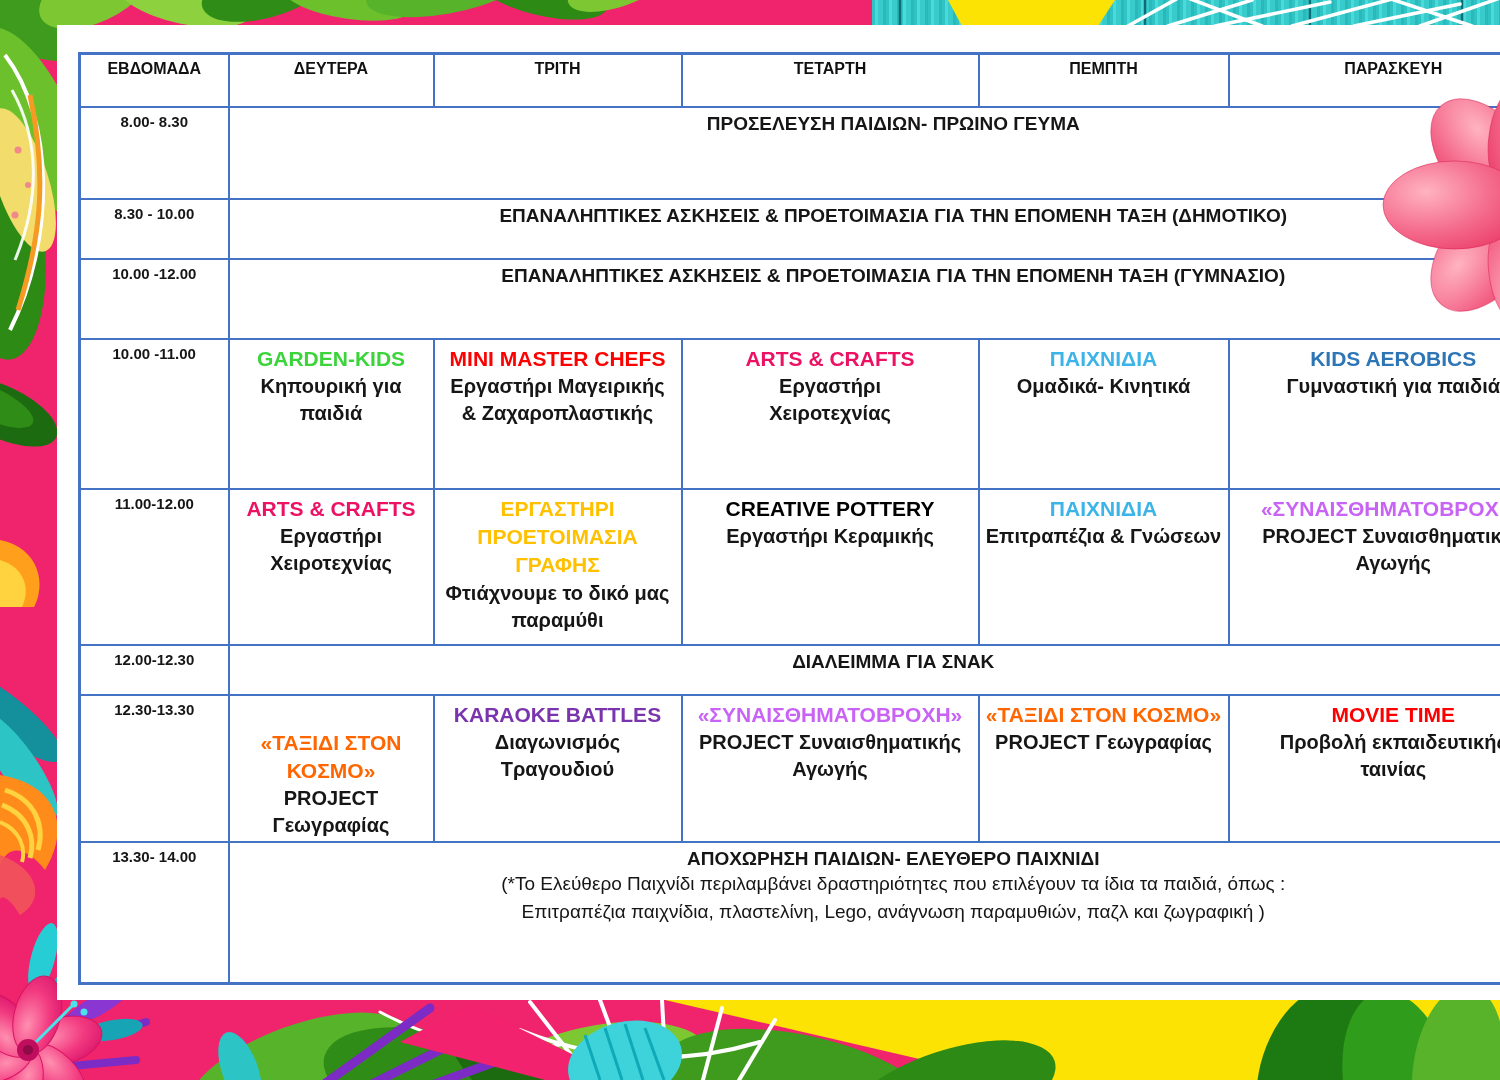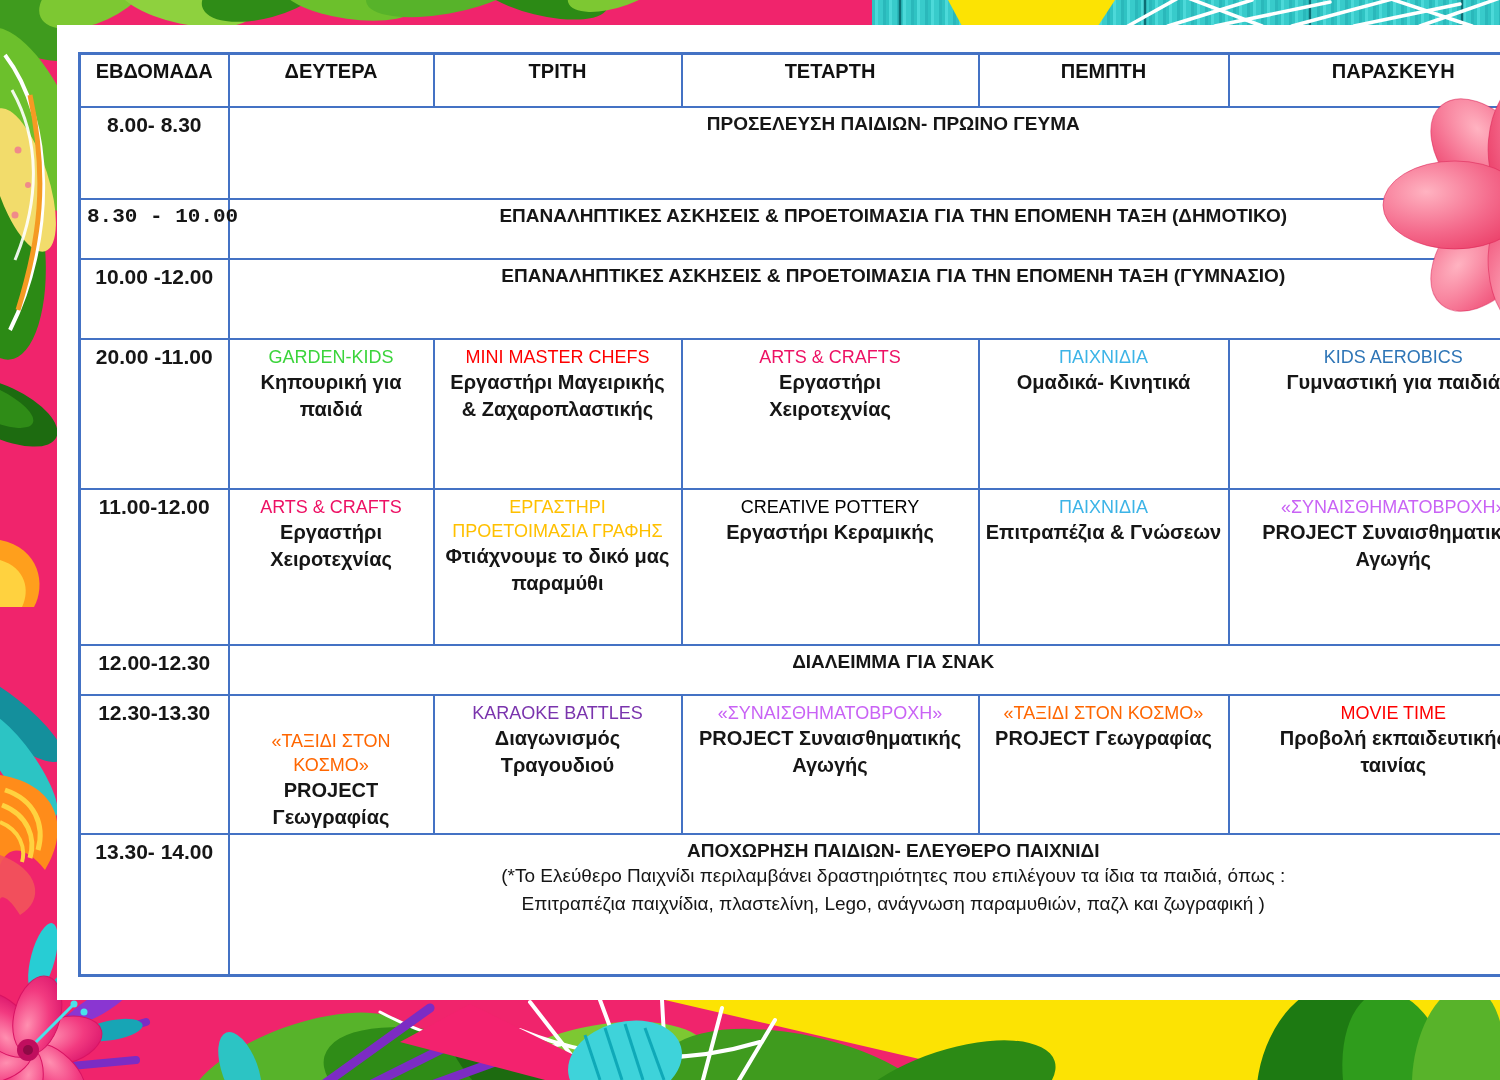--- a/index.html
+++ b/index.html
@@ -22,26 +22,26 @@
     border-collapse:collapse;table-layout:fixed;width:1479px;
     border:3px solid #4472c4;
     color:#161616;
   }
   #schedule td,#schedule th{
     border:2px solid #4472c4;
     vertical-align:top;text-align:center;
     padding:5px 6px 2px 6px;
     overflow:visible;
   }
-  th.hd{font-size:20px;font-weight:bold;color:#111;padding-top:8px;}
-  td.time{font-size:21px;font-weight:bold;white-space:pre;}
-  td.time.vbottom{vertical-align:bottom;padding-bottom:10px;font-family:Liberation Mono, monospace;}
+  th.hd{font-size:16px;font-weight:bold;color:#111;padding-top:8px;}
+  td.time{font-size:15px;font-weight:bold;white-space:pre;}
+  td.time.vbottom{vertical-align:bottom;padding-bottom:10px;}
   td.merged{font-size:19px;font-weight:bold;}
   td.act{padding-top:6px;}
-  .t{font-size:18px;font-weight:normal;white-space:pre-line;line-height:1.35;}
+  .t{font-size:21px;font-weight:bold;white-space:pre-line;line-height:1.35;}
   .d{font-size:20px;font-weight:bold;white-space:pre-line;line-height:1.35;color:#161616;}
   td.push-down{padding-top:40px;}
   td.depart .dh{font-size:19px;font-weight:bold;}
   td.depart .dn{font-size:19px;font-weight:normal;line-height:1.45;}
   
   tr.rh0{height:53px;}  tr.rh1{height:92px;}  tr.rh2{height:60px;}
   tr.rh3{height:80px;}  tr.rh4{height:150px;} tr.rh5{height:156px;}
   tr.rh6{height:50px;}  tr.rh7{height:139px;} tr.rh8{height:141px;}
 </style>
 </head>
@@ -219,21 +219,21 @@
         <td class="time vbottom">8.30 - 10.00</td>
         <td class="merged" colspan="5">ΕΠΑΝΑΛΗΠΤΙΚΕΣ ΑΣΚΗΣΕΙΣ &amp; ΠΡΟΕΤΟΙΜΑΣΙΑ ΓΙΑ ΤΗΝ ΕΠΟΜΕΝΗ ΤΑΞΗ (ΔΗΜΟΤΙΚΟ)</td>
       </tr>
 
       <tr class="rh3">
         <td class="time">10.00 -12.00</td>
         <td class="merged" colspan="5">ΕΠΑΝΑΛΗΠΤΙΚΕΣ ΑΣΚΗΣΕΙΣ &amp; ΠΡΟΕΤΟΙΜΑΣΙΑ ΓΙΑ ΤΗΝ ΕΠΟΜΕΝΗ ΤΑΞΗ (ΓΥΜΝΑΣΙΟ)</td>
       </tr>
 
       <tr class="rh4">
-        <td class="time">20.00 -11.00</td>
+        <td class="time">10.00 -11.00</td>
         <td class="act">
           <div class="t" style="color: rgb(59, 212, 59);">GARDEN-KIDS</div>
           <div class="d">Κηπουρική για
 παιδιά</div>
         </td>
         <td class="act">
           <div class="t" style="color: rgb(254, 0, 0);">MINI MASTER CHEFS</div>
           <div class="d">Εργαστήρι Μαγειρικής
 &amp; Ζαχαροπλαστικής</div>
         </td>

